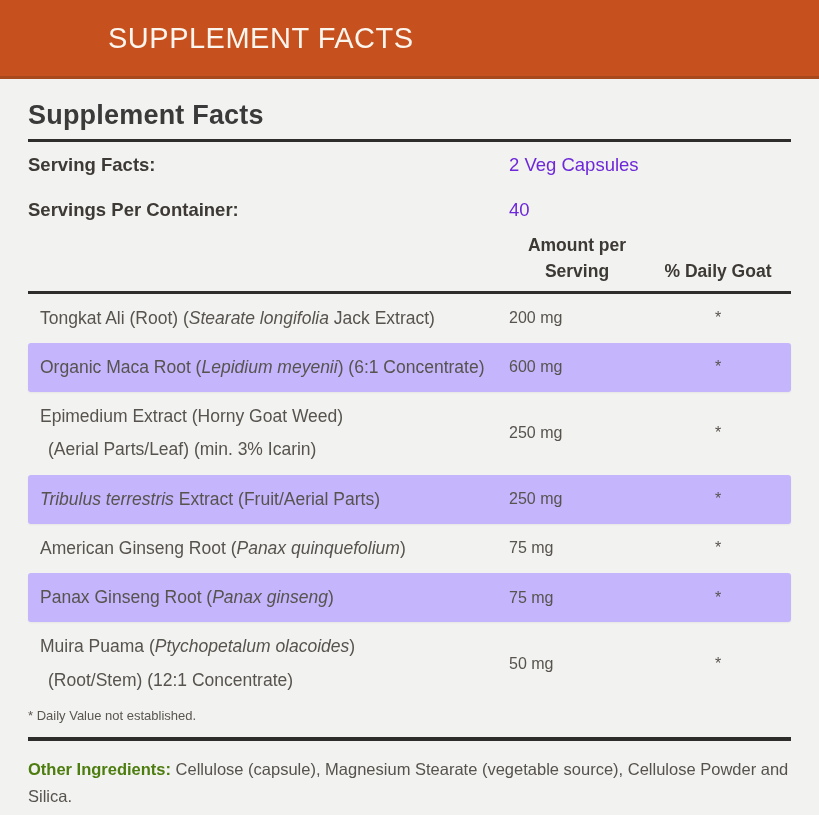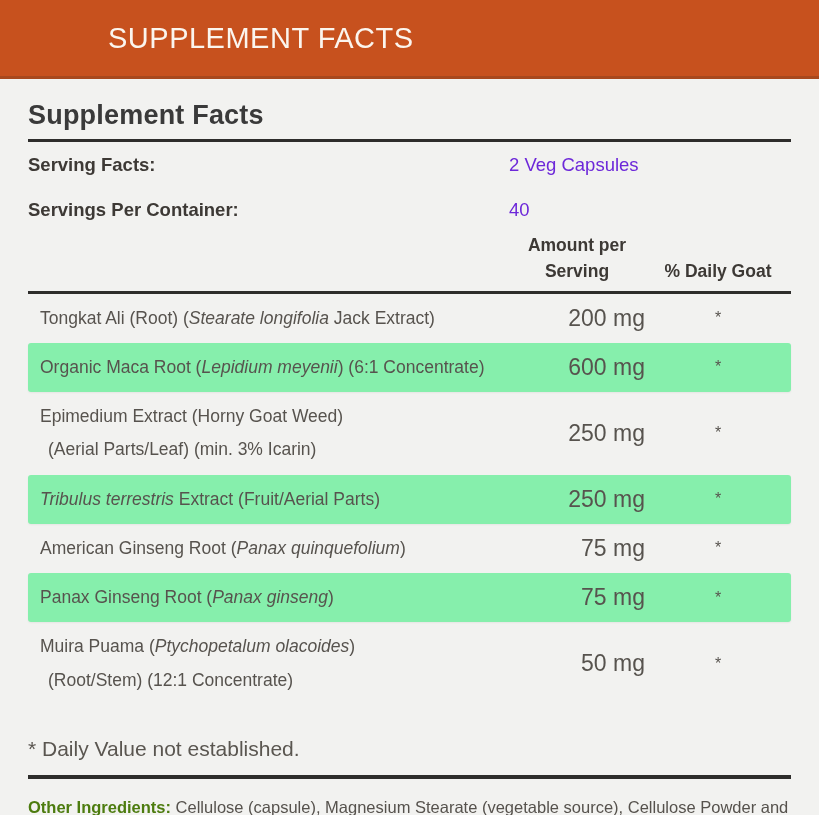--- a/index.html
+++ b/index.html
@@ -64,39 +64,39 @@
   }
   .col-amount { width: 136px; }
   .col-dv { width: 146px; }
 
   .row {
     display: flex;
     align-items: center;
     min-height: 44px;
   }
   .row.highlight {
-    background: #86efac;
+    background: #c4b5fd;
     border-radius: 3px;
     box-shadow: 0 1px 2px rgba(0,0,0,0.05);
   }
   .row.two-line { min-height: 78px; }
   .row-name {
     flex: 1;
     padding: 8px 0 8px 12px;
     font-size: 17.5px;
     line-height: 1.9;
     color: #57534e;
   }
   .row-name .line2 { padding-left: 8px; }
-  .row-amount { width: 136px; text-align: right; font-size: 23px; color: #57534e; }
+  .row-amount { width: 136px; text-align: left; font-size: 16px; color: #57534e; }
   .row-dv { width: 146px; text-align: center; font-size: 16px; color: #57534e; }
 
   .footnote {
-    margin-top: 32px;
-    font-size: 21px;
+    margin-top: 3px;
+    font-size: 13px;
     color: #5a5650;
   }
   .other {
     margin: 15px 0 0 0;
     font-size: 16.5px;
     line-height: 1.65;
     color: #56524d;
   }
   .other b { color: #4d7c0f; }
 </style>

